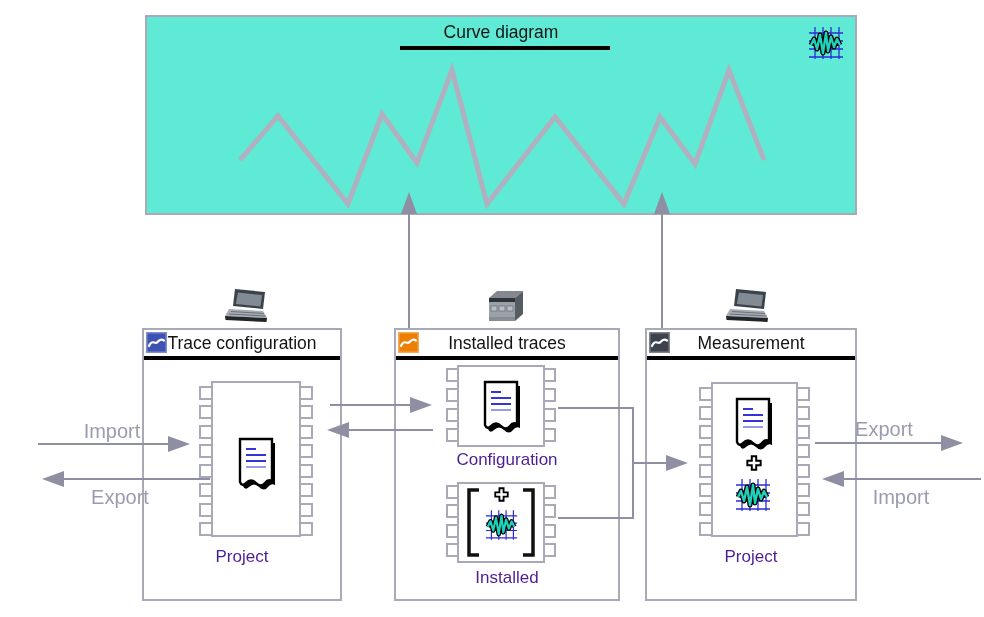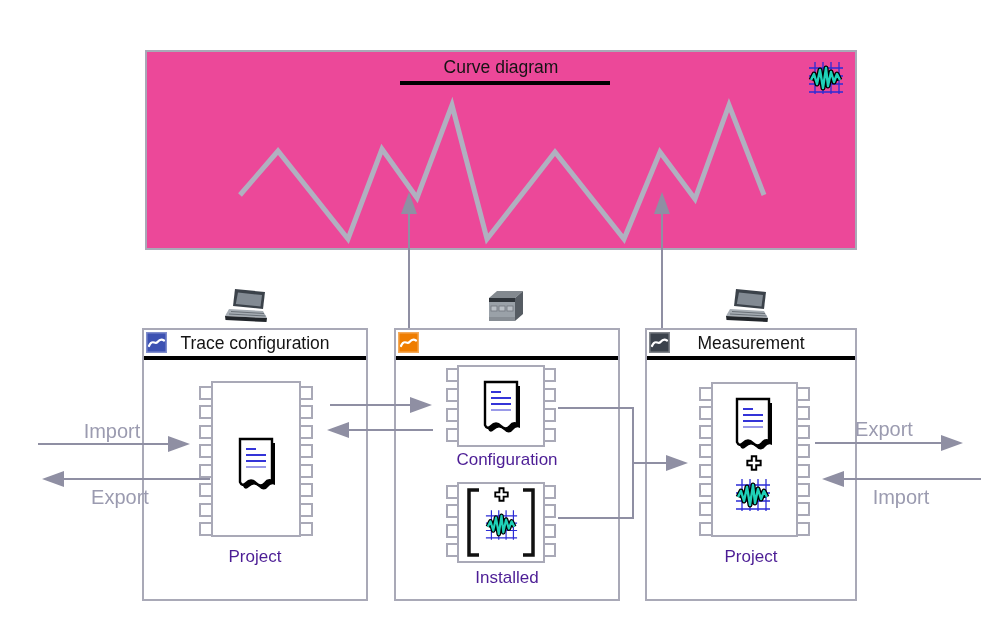--- a/index.html
+++ b/index.html
@@ -2,30 +2,30 @@
 <html><head>
 <meta charset="utf-8">
 <style>
   html,body{margin:0;padding:0;background:#fff;}
   .canvas{
     position:relative;width:984px;height:617px;background:#fff;overflow:hidden;
     font-family:"Liberation Sans","DejaVu Sans",sans-serif;
   }
   
   .curve-panel{position:absolute;left:145px;top:15px;width:712px;height:200px;
-    border:2px solid #a9a9b7;background:#ec4899;box-sizing:border-box;margin-top:35px;}
+    border:2px solid #a9a9b7;background:#5eead4;box-sizing:border-box;}
   .curve-title{position:absolute;left:0;top:5px;width:100%;text-align:center;
     font-size:17.5px;color:#141414;}
   .curve-underline{position:absolute;left:253px;top:29px;width:210px;height:4px;background:#000;}
   .panel-wave-icon{position:absolute;left:661px;top:9px;width:36px;height:34px;}
   .curve-svg{position:absolute;left:0;top:0;width:708px;height:196px;}
   
   .section{position:absolute;top:328px;height:273px;border:2px solid #a9a9b7;
     background:#fff;box-sizing:border-box;}
-  #sec-left{left:142px;width:226px;}
+  #sec-left{left:142px;width:200px;}
   #sec-mid{left:394px;width:226px;}
   #sec-right{left:645px;width:212px;}
   .sec-header{position:absolute;left:0;top:0;width:100%;height:26px;background:#fff;
     border-bottom:4px solid #000;}
   .sec-title{position:absolute;left:0;top:0;width:100%;height:26px;line-height:26px;
     text-align:center;font-size:17.5px;color:#141414;}
   .badge{position:absolute;left:2px;top:2px;width:21px;height:21px;}
   .device-icon{position:absolute;}
   .chip-svg{position:absolute;}
   .chip-label{position:absolute;left:0;width:100%;text-align:center;
@@ -137,20 +137,21 @@
   <div class="section" id="sec-mid">
     <svg class="device-icon" style="left:90px;top:-42px;width:40px;height:40px" viewBox="0 0 40 40">
         <use href="#sym-plc"></use>
       </svg>
     <div class="sec-header">
       <svg class="badge" viewBox="0 0 21 21">
         <rect x="0" y="0" width="21" height="21" fill="#ef7d00"></rect>
         <rect x="0.75" y="0.75" width="19.5" height="19.5" fill="none" stroke="rgba(255,255,255,0.35)" stroke-width="1.5"></rect>
         <path d="M3,14 C6,6.5 9,13 11.5,10 C14,7 16.5,7.5 18,8.5" fill="none" stroke="#fff" stroke-width="2.2" stroke-linecap="round"></path>
       </svg>
+      <div class="sec-title">Installed traces</div>
     </div>
     <svg class="chip-svg" style="left:50px;top:35px;width:110px;height:82px" viewBox="0 0 110 82">
       <g stroke="#a9a9b7" stroke-width="2" fill="#fff">
         <rect x="1" y="4" width="12" height="12"></rect>
           <rect x="1" y="24" width="12" height="12"></rect>
         <rect x="1" y="44" width="12" height="12"></rect>
           <rect x="1" y="64" width="12" height="12"></rect>
         <rect x="97" y="4" width="12" height="12"></rect>
           <rect x="97" y="24" width="12" height="12"></rect>
         <rect x="97" y="44" width="12" height="12"></rect>

